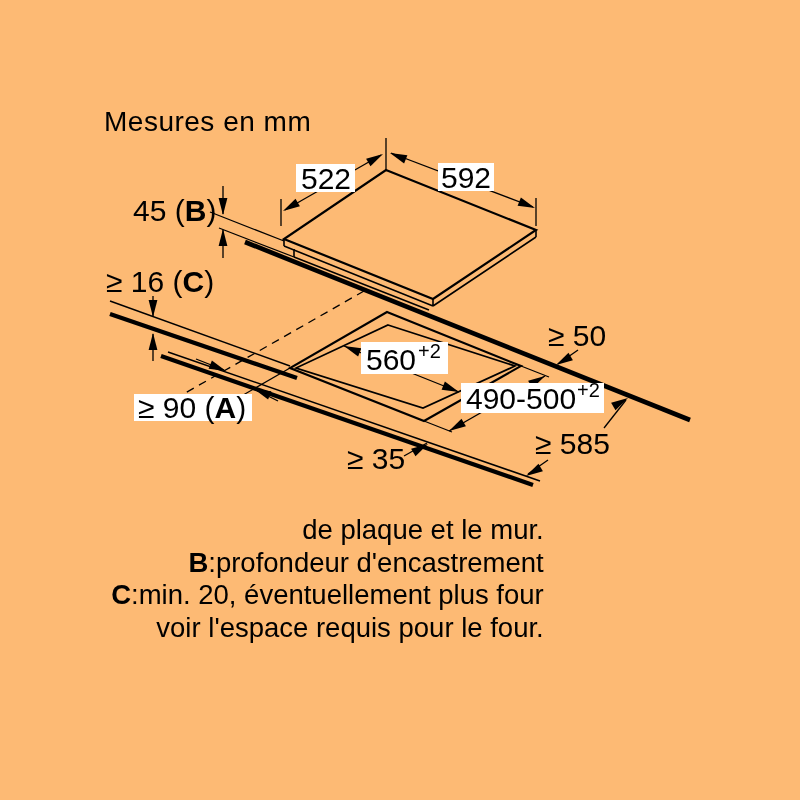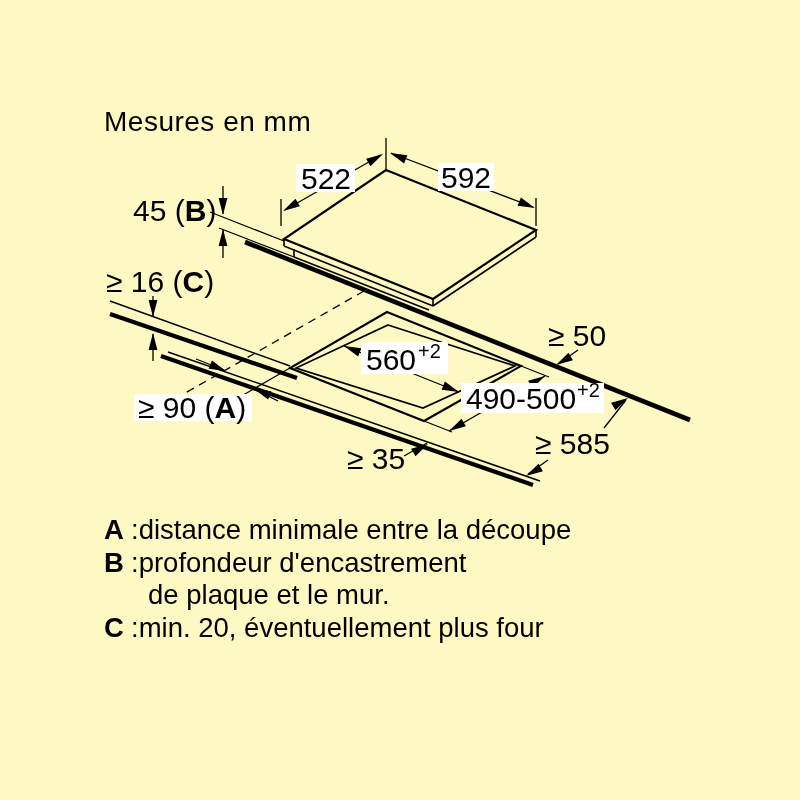--- a/index.html
+++ b/index.html
@@ -1,17 +1,17 @@
 <!DOCTYPE html>
 <html><head>
 <meta charset="utf-8">
 <style>
   html,body{margin:0;padding:0;background:#ffffff;}
-  #stage{position:relative;width:800px;height:800px;background:#fef9c3;overflow:hidden;
-         font-family:"Liberation Sans", sans-serif;color:#000;}
+  #stage{position:relative;width:800px;height:800px;background:#fdba74;overflow:hidden;
+         font-family:"Liberation Sans", sans-serif;color:#000;text-align:right;}
   #drawing{position:absolute;left:0;top:0;}
   .page-title{position:absolute;left:104px;top:106px;font-size:28px;letter-spacing:0.5px;}
   .legend{position:absolute;left:104px;top:514px;font-size:27.5px;line-height:32.5px;}
   .lg-row{white-space:nowrap;}
   .lt{font-weight:bold;display:inline-block;width:27px;}
   .cont{padding-left:17px;}
   svg text{font-family:"Liberation Sans", sans-serif;font-size:30px;fill:#000;}
   svg .sup{font-size:20px;}
   svg .b{font-weight:bold;}
   .ln{stroke:#000;fill:none;}
@@ -137,19 +137,19 @@
     </g>
 
     <g>
       <path class="ln" d="M404,456 L427,443" stroke-width="1.3"></path>
       <path class="ah" d="M428,444 L415.5,456.3 L411.1,448.7 Z"></path>
       <text x="347" y="469">≥ 35</text>
     </g>
   </svg>
 
   <div class="legend">
-    <div class="lg-row"><span class="lt">A</span><span>:distance minimale entre la découpe</span></div>
+    <div class="lg-row"><span class="lt"></span><span class="cont">de plaque et le mur.</span></div>
     <div class="lg-row"><span class="lt">B</span><span>:profondeur d'encastrement</span></div>
-    <div class="lg-row"><span class="lt"></span><span class="cont">de plaque et le mur.</span></div>
     <div class="lg-row"><span class="lt">C</span><span>:min. 20, éventuellement plus four</span></div>
+    <div class="lg-row"><span class="lt"></span><span class="cont">voir l'espace requis pour le four.</span></div>
   </div>
 
 </div>
 
 </body></html>

